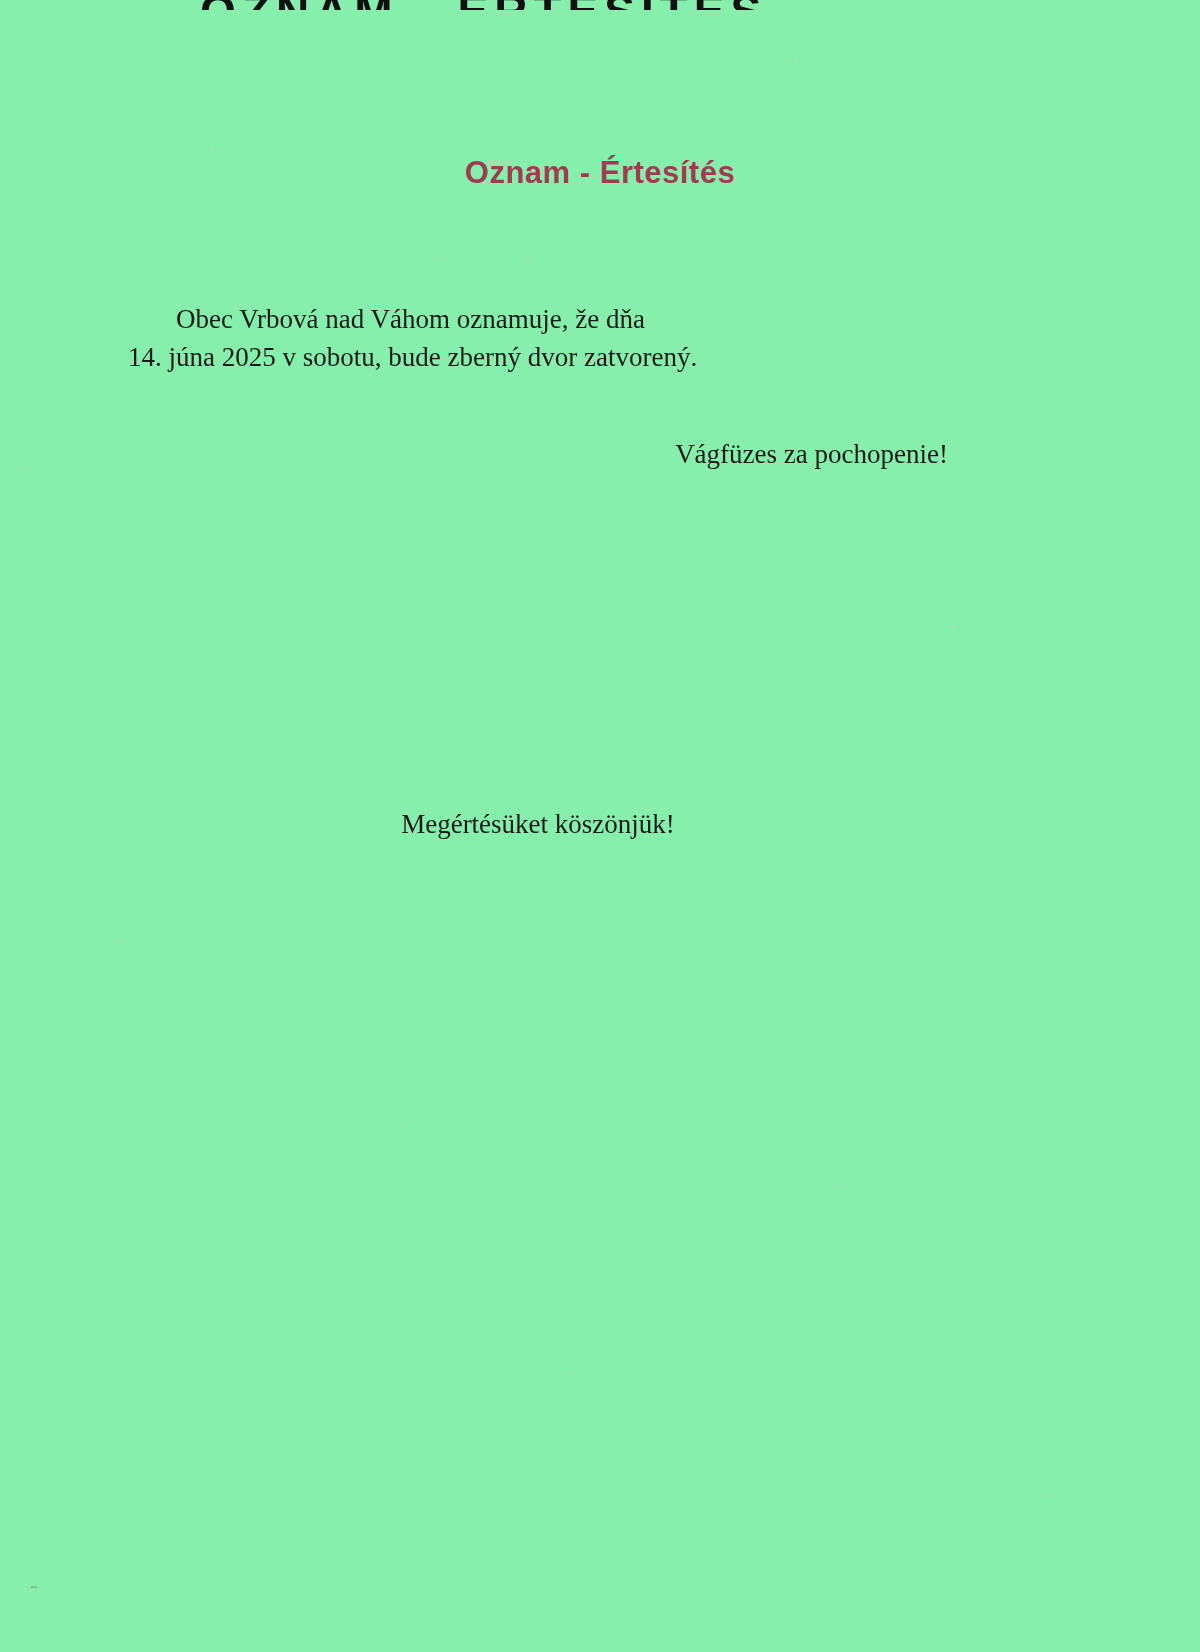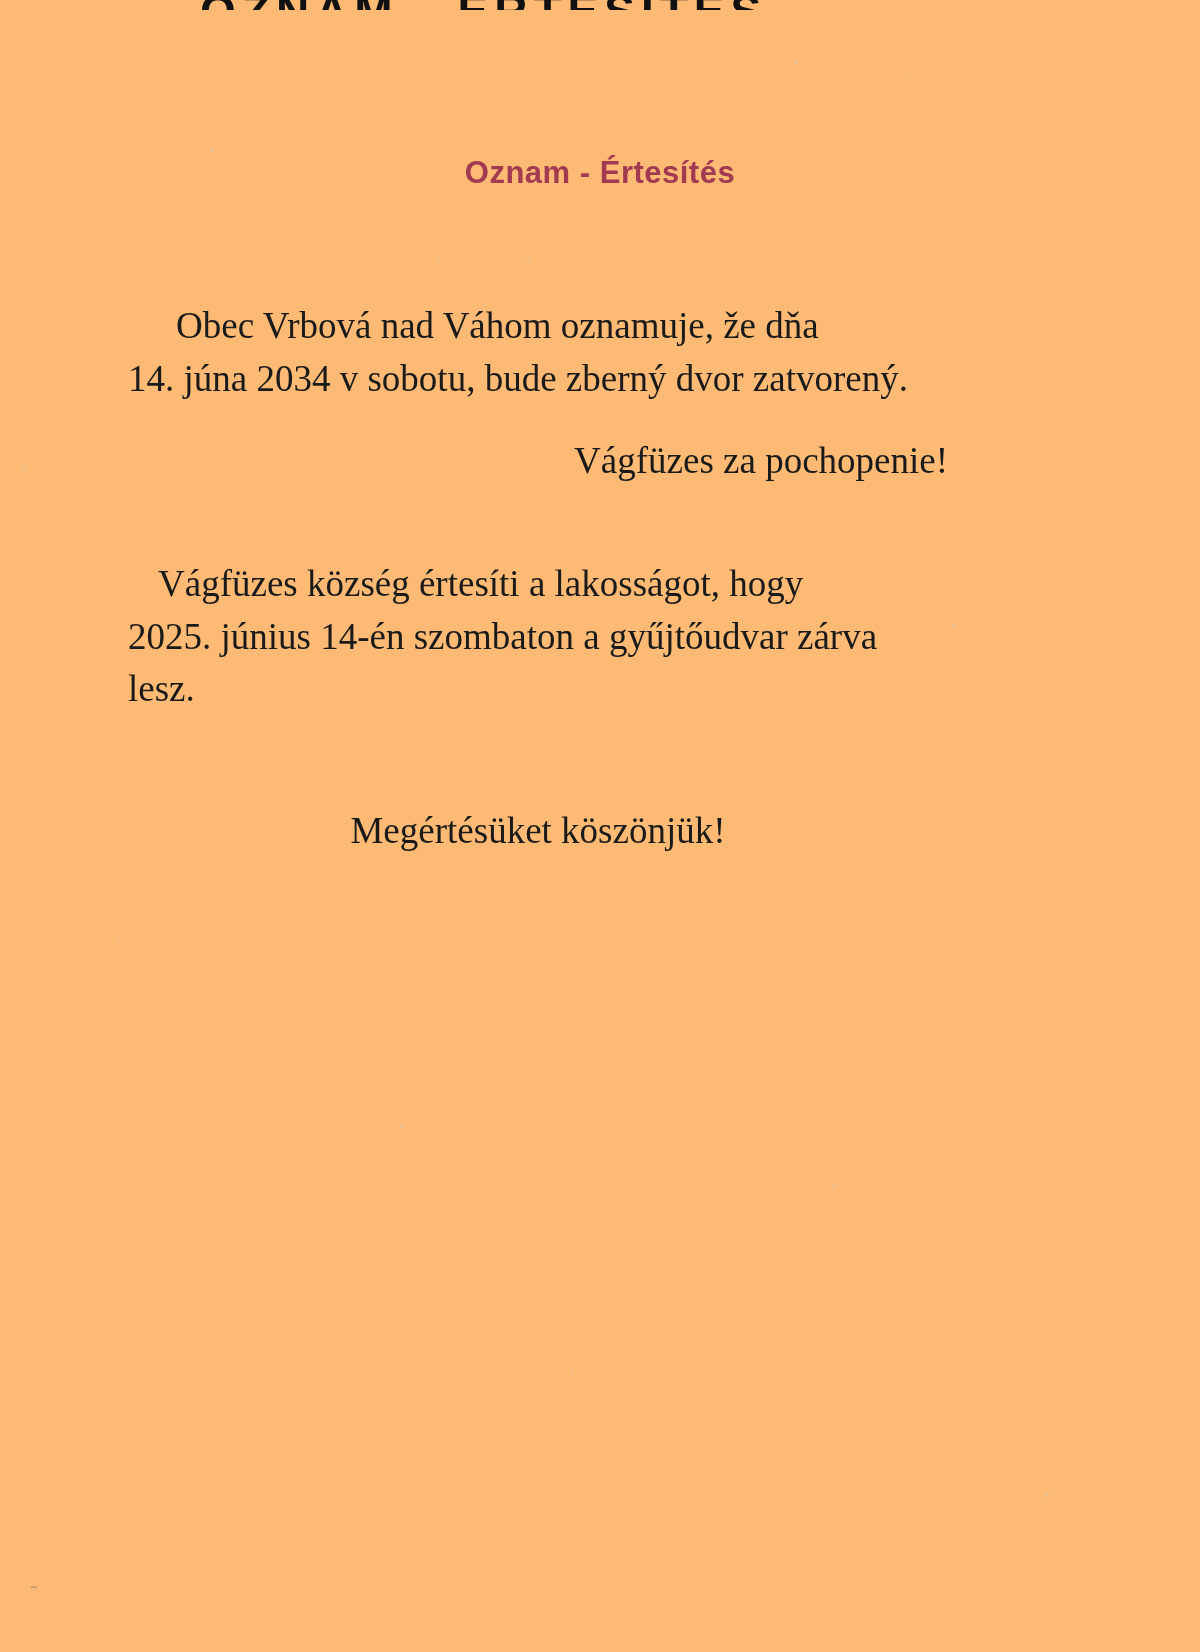--- a/index.html
+++ b/index.html
@@ -12,21 +12,21 @@
     height: 1652px;
     position: relative;
     overflow: hidden;
     font-family: "Liberation Serif", serif;
     color: #1a1a1a;
   }
 
   .page {
     position: absolute;
     inset: 0;
-    background: #fdba74;
+    background: #86efac;
   }
 
   
   .speck {
     position: absolute;
     background: #cfcfcf;
     border-radius: 50%;
     opacity: .55;
   }
 
@@ -57,21 +57,21 @@
     text-align: center;
     font-family: "Liberation Sans", sans-serif;
     font-weight: bold;
     font-size: 31px;
     letter-spacing: .5px;
     color: #a23a52;
   }
 
   .block {
     position: absolute;
-    font-size: 37px;
+    font-size: 27px;
     line-height: 1.42;
   }
 
   #sk-body {
     top: 300px;
     left: 128px;
     width: 880px;
     text-indent: 48px;
   }
   #sk-thanks {
@@ -114,30 +114,25 @@
 <div class="page">
 
   <div class="top-crop">
     <span>OZNAM - ÉRTESÍTÉS</span>
   </div>
 
   <div class="title">Oznam - Értesítés</div>
 
   <div class="block" id="sk-body">
     <span>Obec Vrbová nad Váhom  oznamuje, že dňa</span><br>
-    <span>14. júna 2034 v sobotu, bude </span><b>zberný dvor zatvorený</b><span>.</span>
+    <span>14. júna 2025 v sobotu, bude </span><b>zberný dvor zatvorený</b><span>.</span>
   </div>
 
   <div class="block" id="sk-thanks">Vágfüzes za pochopenie!</div>
 
-  <div class="block" id="hu-body">
-    <span>Vágfüzes község értesíti a lakosságot, hogy</span><br>
-    <span>2025. június 14-én szombaton </span><b>a gyűjtőudvar zárva</b><br>
-    <b>lesz</b><span>.</span>
-  </div>
 
   <div class="block" id="hu-thanks">Megértésüket köszönjük!</div>
 
   <div class="corner-mark">~</div>
 
   <div class="speck" style="left:210px; top:148px; width:3px; height:3px;"></div>
   <div class="speck" style="left:795px; top:60px; width:3px; height:3px;"></div>
   <div class="speck" style="left:905px; top:75px; width:2px; height:2px;"></div>
   <div class="speck" style="left:437px; top:258px; width:3px; height:2px;"></div>
   <div class="speck" style="left:527px; top:258px; width:3px; height:2px;"></div>

